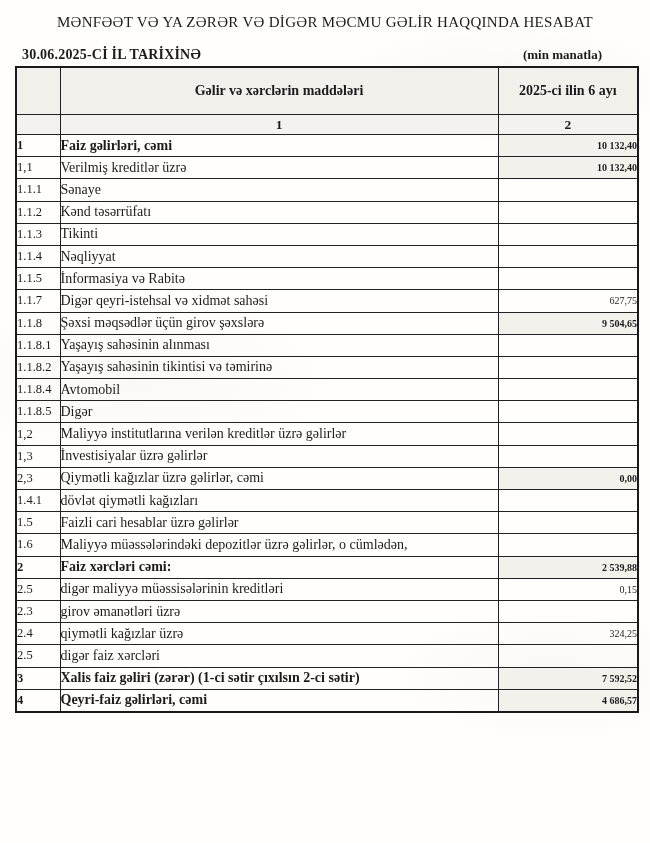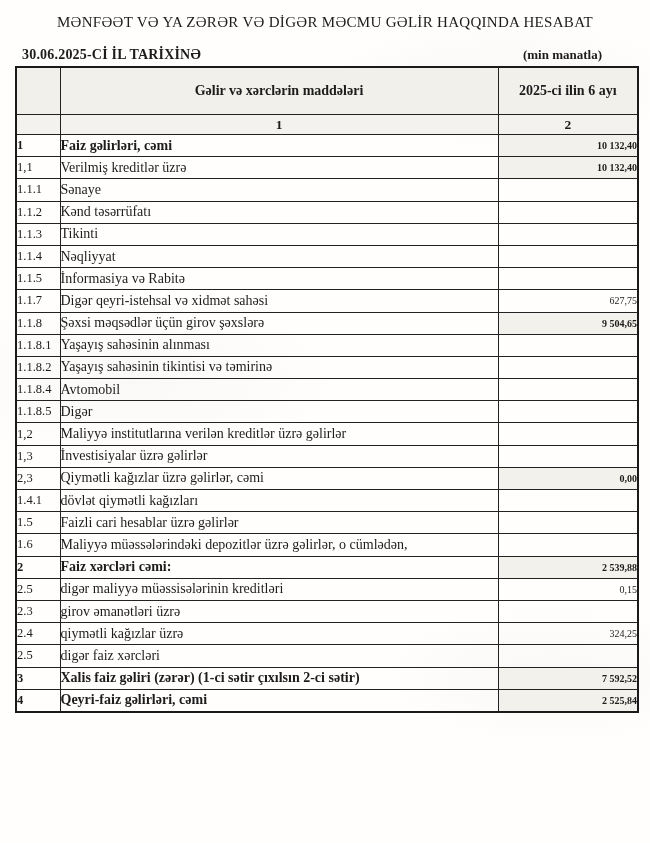--- a/index.html
+++ b/index.html
@@ -257,18 +257,18 @@
 
   <tr>
     <td class="no-cell b">3</td>
     <td class="label-cell b">Xalis faiz gəliri (zərər) (1-ci sətir çıxılsın 2-ci sətir)</td>
     <td class="value-cell b shaded">7 592,52</td>
   </tr>
 
   <tr>
     <td class="no-cell b">4</td>
     <td class="label-cell b">Qeyri-faiz gəlirləri, cəmi</td>
-    <td class="value-cell b shaded">2 525,84</td>
+    <td class="value-cell b shaded">4 686,57</td>
   </tr>
 </tbody>
   </table>
 
 </div>
 
 </body></html>

